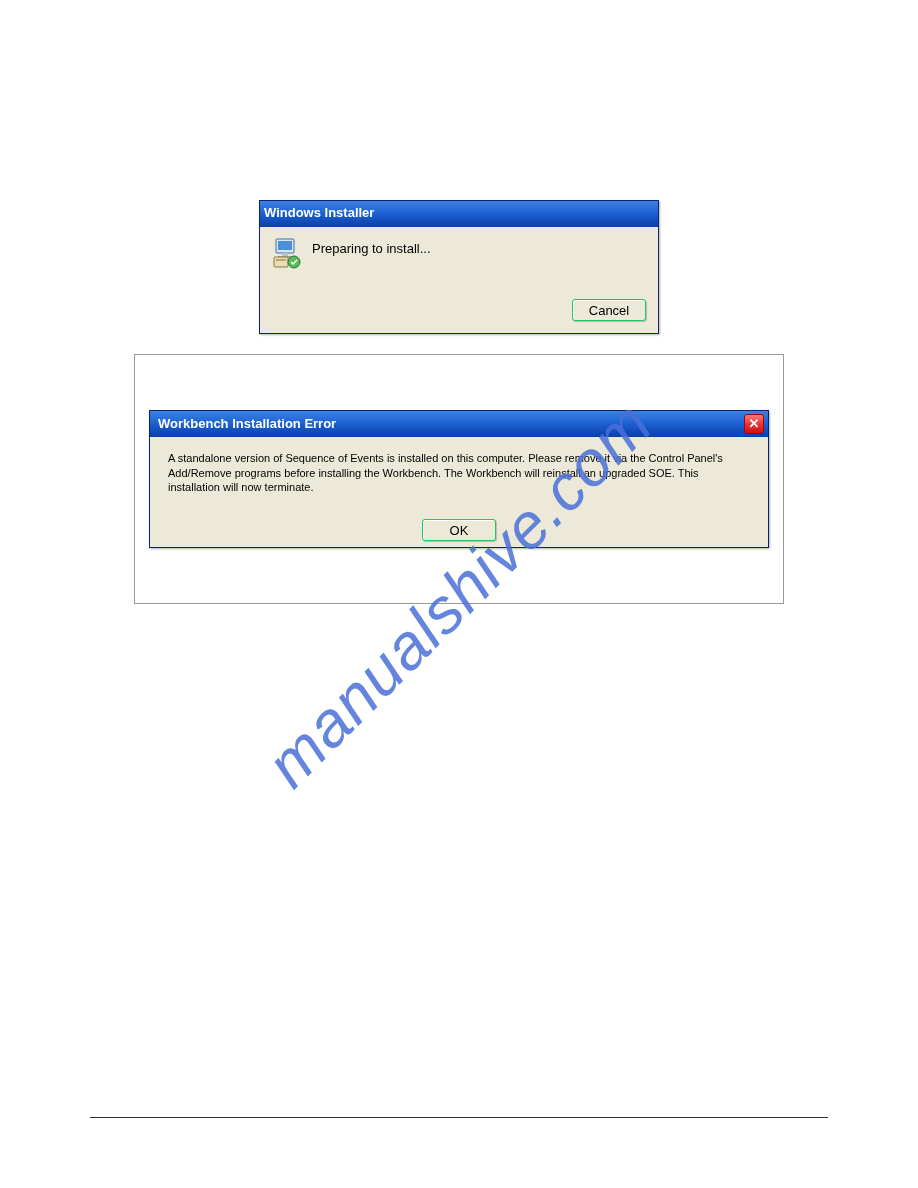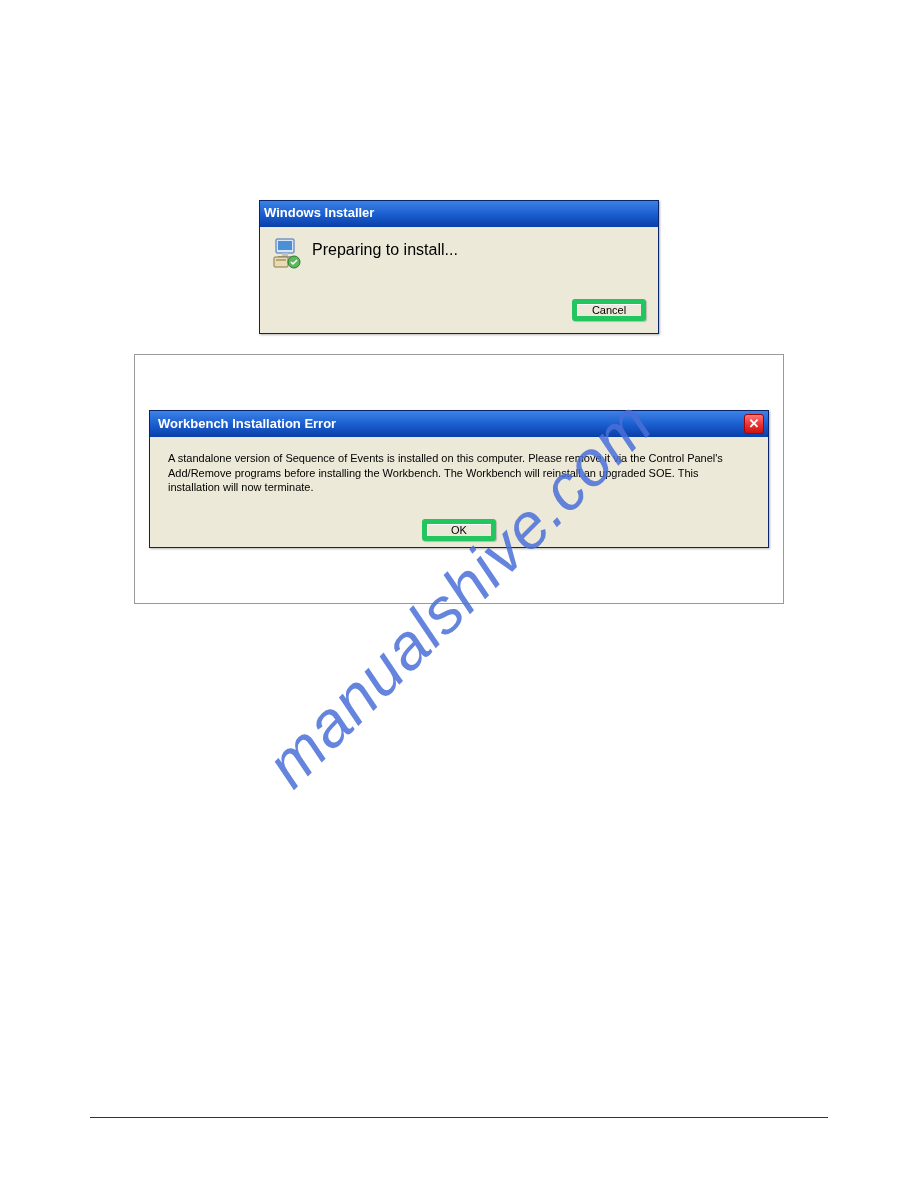--- a/index.html
+++ b/index.html
@@ -61,36 +61,36 @@
     display: flex;
     align-items: flex-start;
     gap: 8px;
   }
   .install-icon {
     width: 32px;
     height: 32px;
     flex-shrink: 0;
   }
   .install-text {
-    font-size: 16px;
+    font-size: 13px;
     color: #000;
     padding-top: 4px;
   }
   .btn-row-right {
     display: flex;
     justify-content: flex-end;
     margin-top: 30px;
   }
   .win-button {
     min-width: 74px;
     height: 22px;
     background: #ece9d8;
-    border: 5px solid #22c55e;
+    border: 1px solid #22c55e;
     border-radius: 3px;
-    font-size: 11px;
+    font-size: 13px;
     font-family: Tahoma, Arial, sans-serif;
     cursor: pointer;
     box-shadow: inset 1px 1px 0 #fff, 1px 1px 1px rgba(0,0,0,0.2);
   }
   
   .outer-frame {
     width: 650px;
     height: 250px;
     margin: 0 auto;
     border: 1px solid #999;

